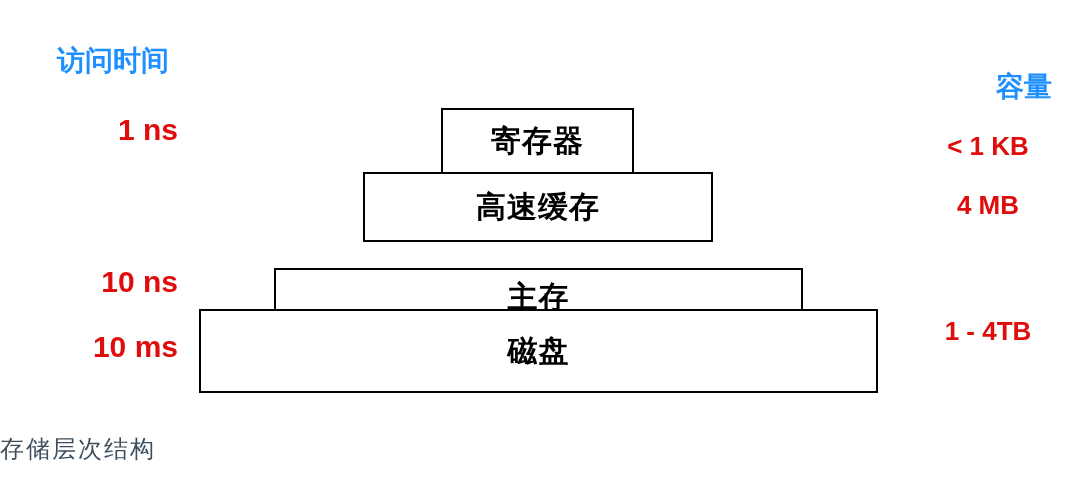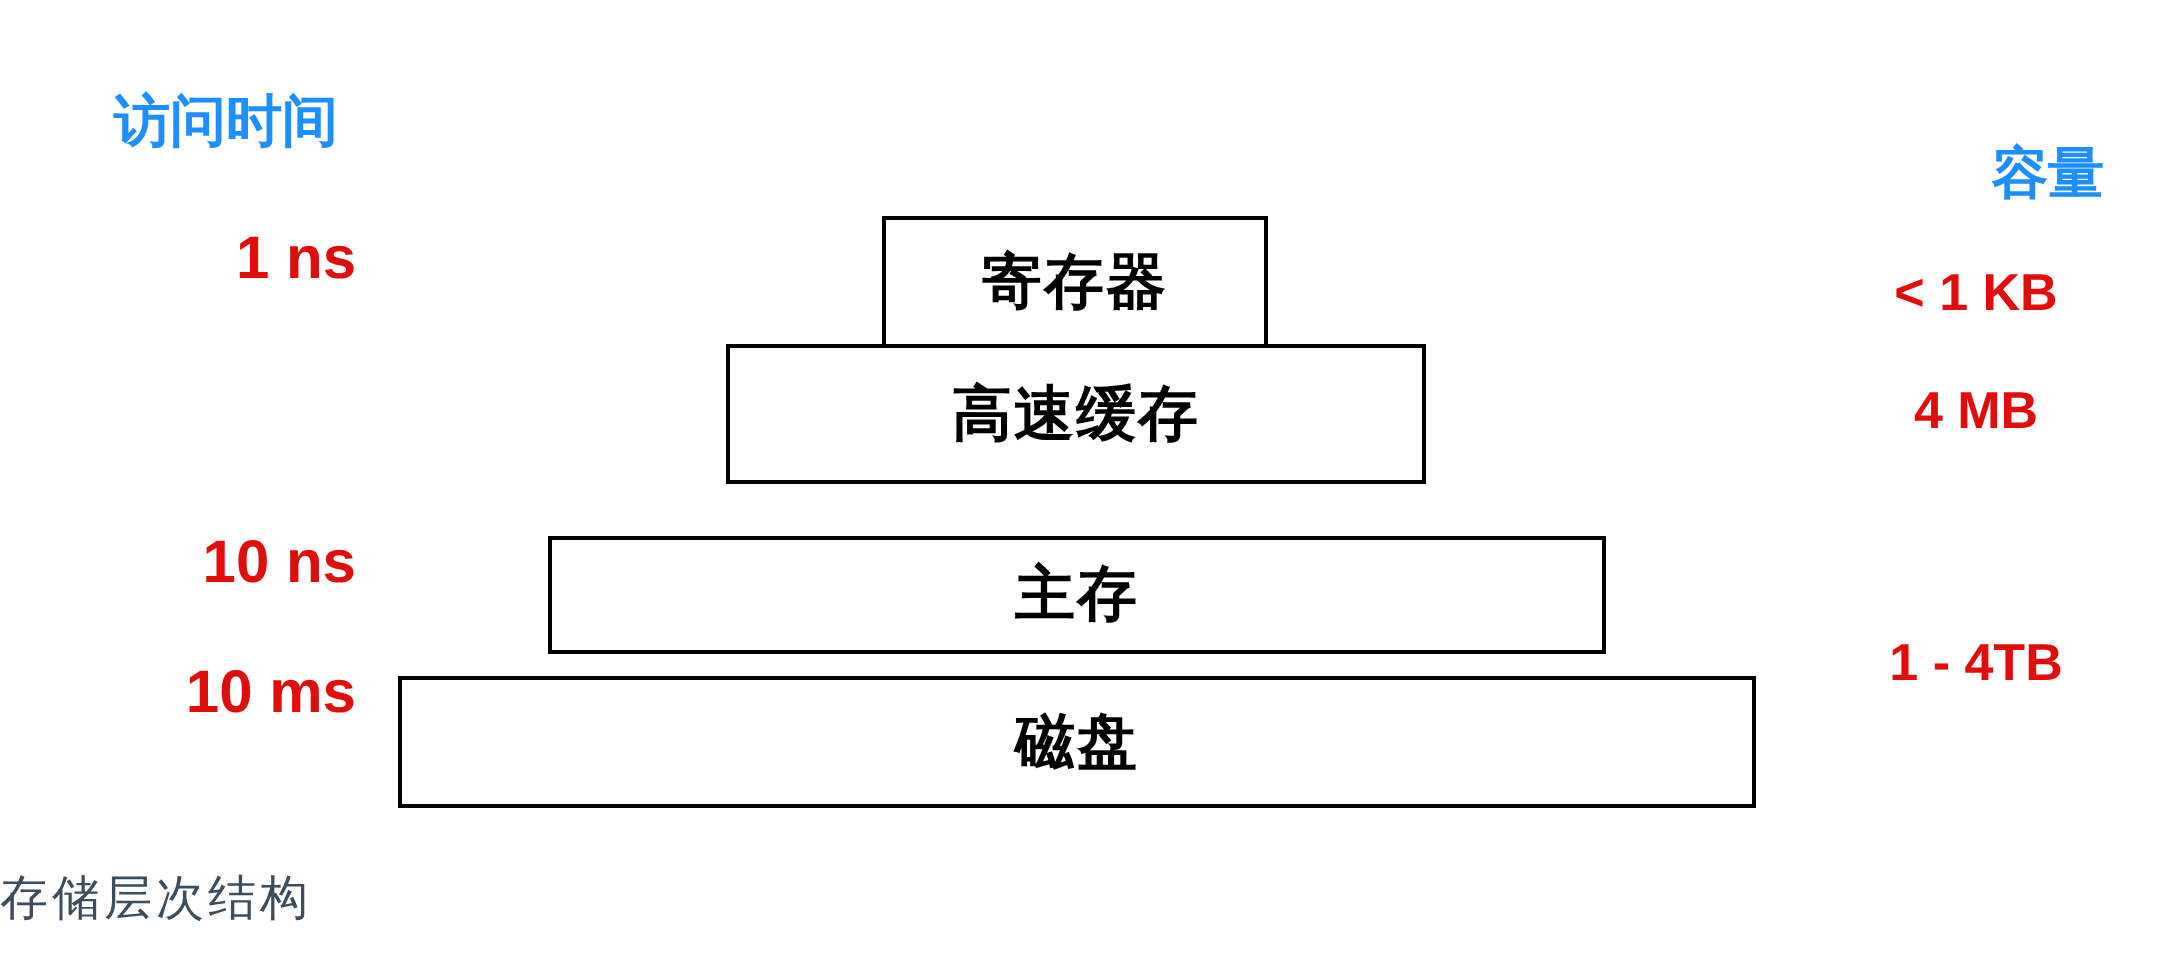--- a/index.html
+++ b/index.html
@@ -66,21 +66,21 @@
     justify-content: center;
     font-size: 30px;
     font-weight: bold;
     color: #000;
     letter-spacing: 1px;
     white-space: nowrap;
   }
   .l1 { left: 441px; top: 108px; width: 193px; height: 66px; }
   .l2 { left: 363px; top: 172px; width: 350px; height: 70px; }
   .l3 { left: 274px; top: 240px; width: 529px; height: 59px; margin-top: 28px; }
-  .l4 { left: 199px; top: 309px; width: 679px; height: 66px; margin-top: 29px; }
+  .l4 { left: 199px; top: 309px; width: 679px; height: 84px; }
   .caption {
     position: absolute;
     top: 433px;
     left: 0;
     width: 1072px;
     font-size: 24px;
     color: var(--caption);
     letter-spacing: 2px;
   }
 </style>

